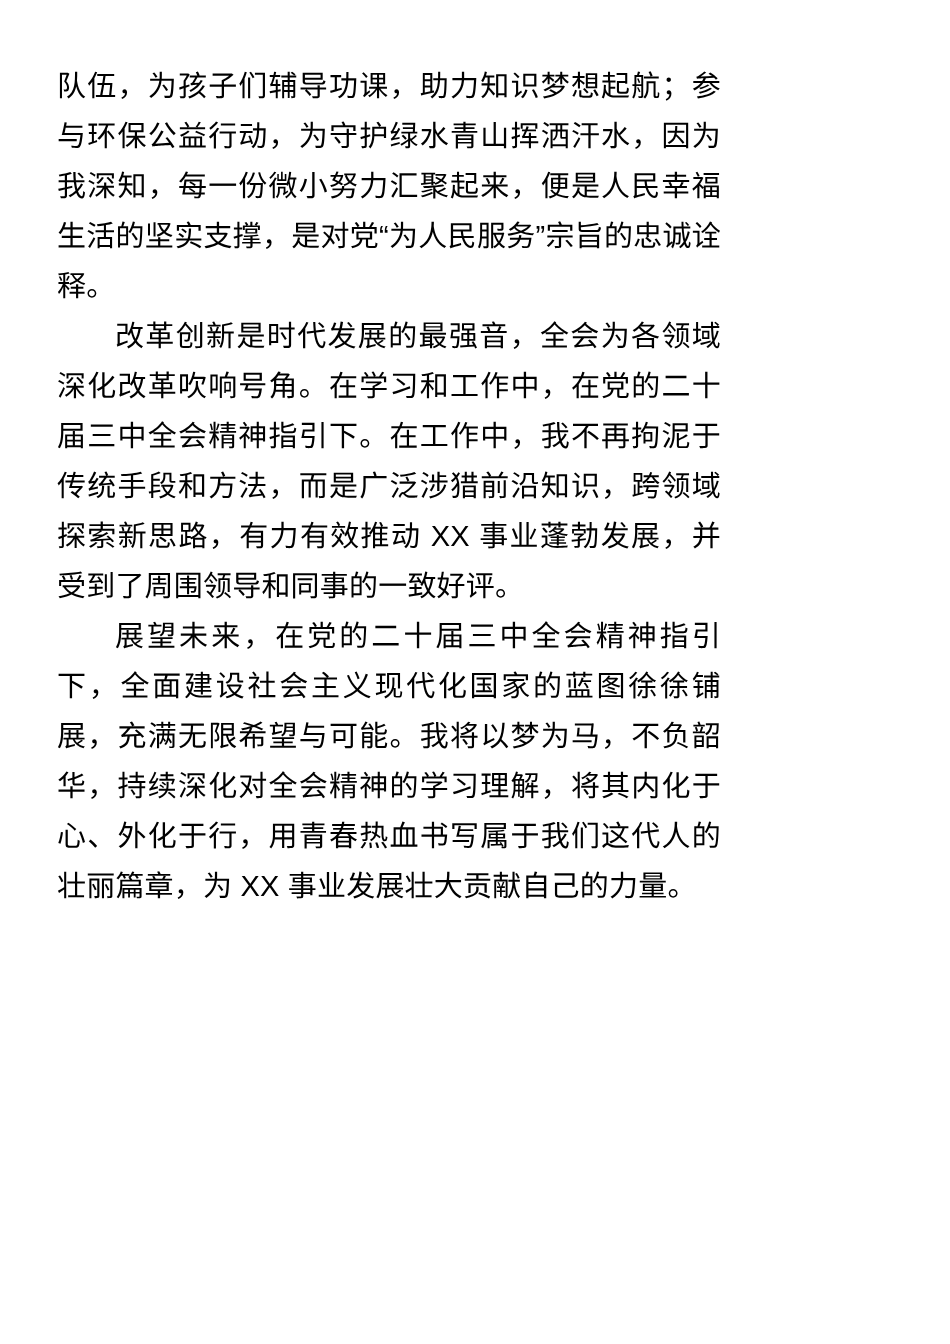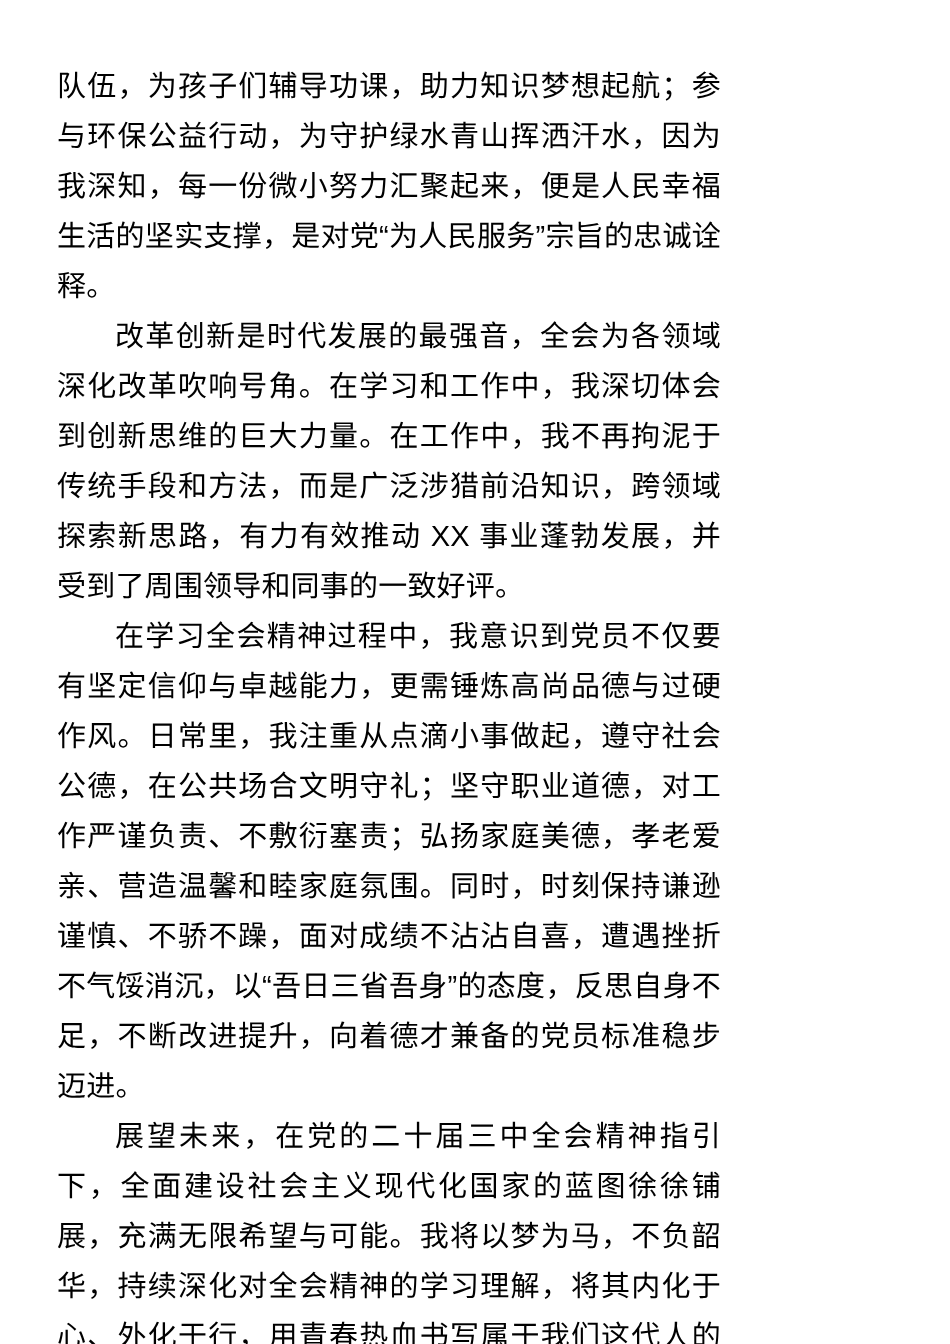--- a/index.html
+++ b/index.html
@@ -38,17 +38,16 @@
   .doc-body p.indent {
     text-indent: 2em;
   }
 </style>
 </head>
 <body>
 
 <div class="page">
   <div class="doc-body">
     <p class="para">队伍，为孩子们辅导功课，助力知识梦想起航；参与环保公益行动，为守护绿水青山挥洒汗水，因为我深知，每一份微小努力汇聚起来，便是人民幸福生活的坚实支撑，是对党“为人民服务”宗旨的忠诚诠释。</p>
-    <p class="para indent">改革创新是时代发展的最强音，全会为各领域深化改革吹响号角。在学习和工作中，我深切体会到创新思维的巨大力量。在工作中，我不再拘泥于传统手段和方法，而是广泛涉猎前沿知识，跨领域探索新思路，有力有效推动 XX 事业蓬勃发展，并受到了周围领导和同事的一致好评。</p>
-    <p class="para indent">在学习全会精神过程中，我意识到党员不仅要有坚定信仰与卓越能力，更需锤炼高尚品德与过硬作风。日常里，我注重从点滴小事做起，遵守社会公德，在公共场合文明守礼；坚守职业道德，对工作严谨负责、不敷衍塞责；弘扬家庭美德，孝老爱亲、营造温馨和睦家庭氛围。同时，时刻保持谦逊谨慎、不骄不躁，面对成绩不沾沾自喜，遭遇挫折不气馁消沉，以“吾日三省吾身”的态度，反思自身不足，不断改进提升，向着德才兼备的党员标准稳步迈进。</p>
+    <p class="para indent">改革创新是时代发展的最强音，全会为各领域深化改革吹响号角。在学习和工作中，在党的二十届三中全会精神指引下。在工作中，我不再拘泥于传统手段和方法，而是广泛涉猎前沿知识，跨领域探索新思路，有力有效推动 XX 事业蓬勃发展，并受到了周围领导和同事的一致好评。</p>
     <p class="para indent">展望未来，在党的二十届三中全会精神指引下，全面建设社会主义现代化国家的蓝图徐徐铺展，充满无限希望与可能。我将以梦为马，不负韶华，持续深化对全会精神的学习理解，将其内化于心、外化于行，用青春热血书写属于我们这代人的壮丽篇章，为 XX 事业发展壮大贡献自己的力量。</p>
   </div>
 </div>
 
 </body></html>

